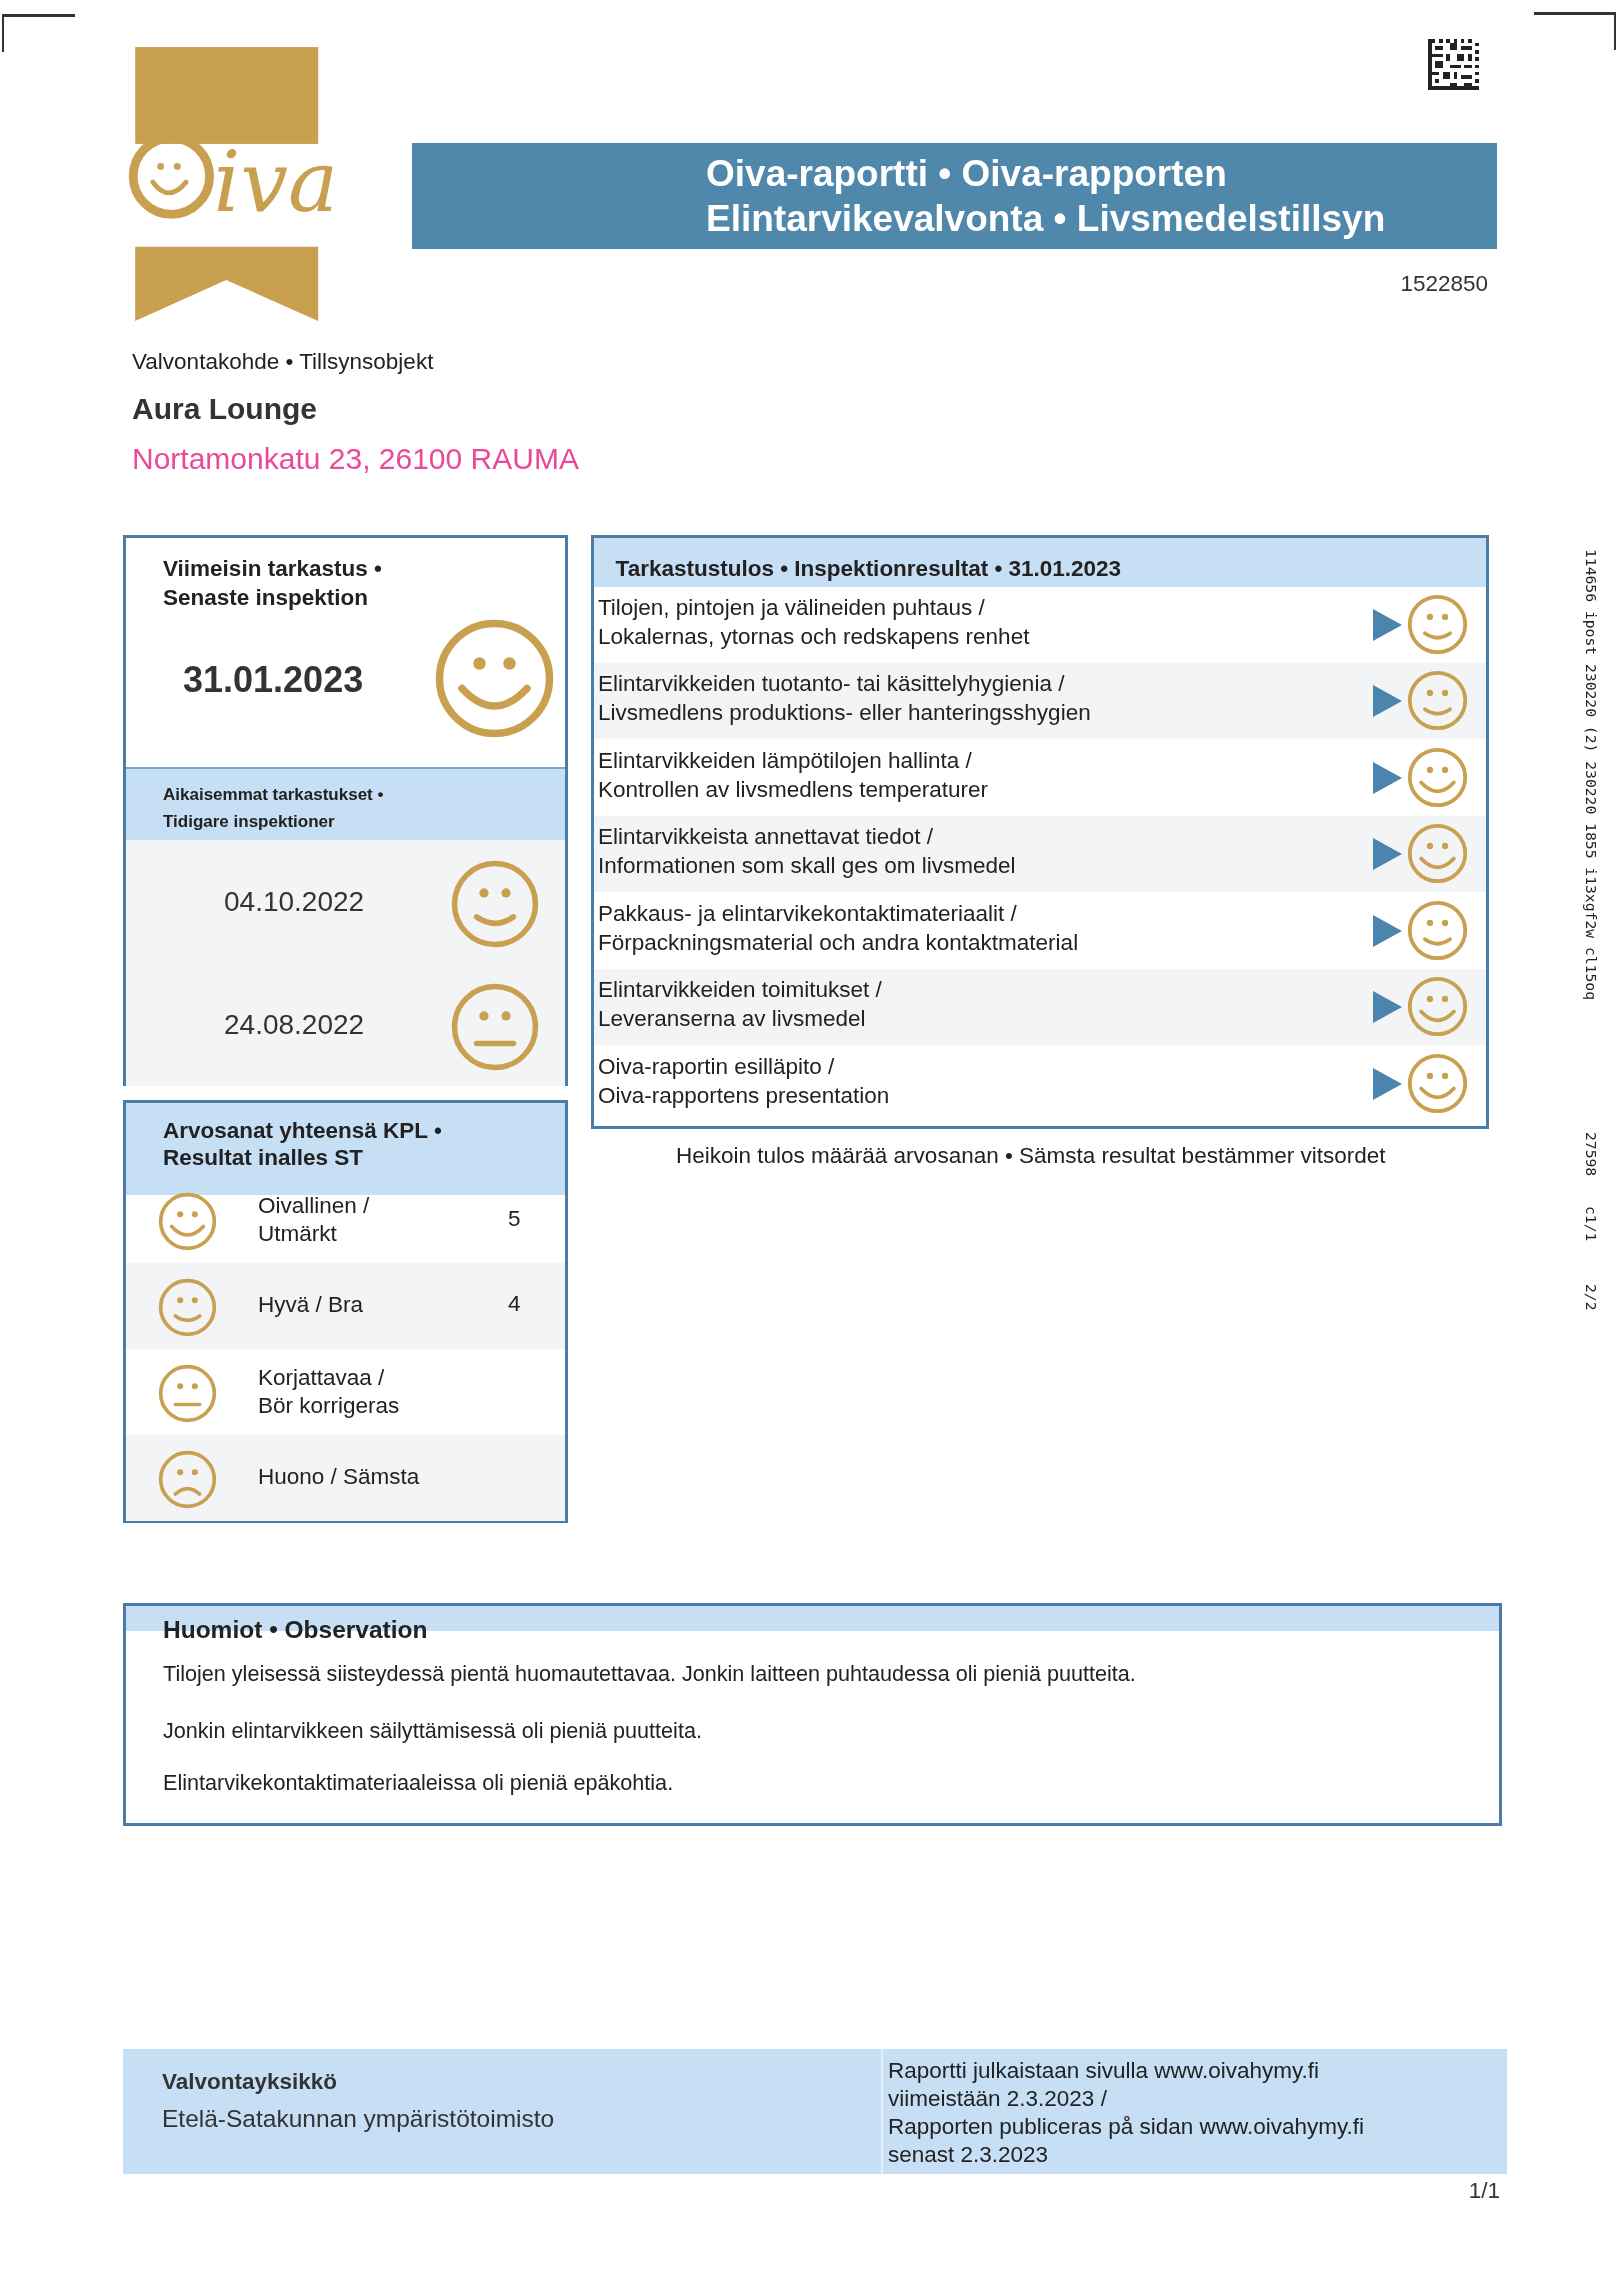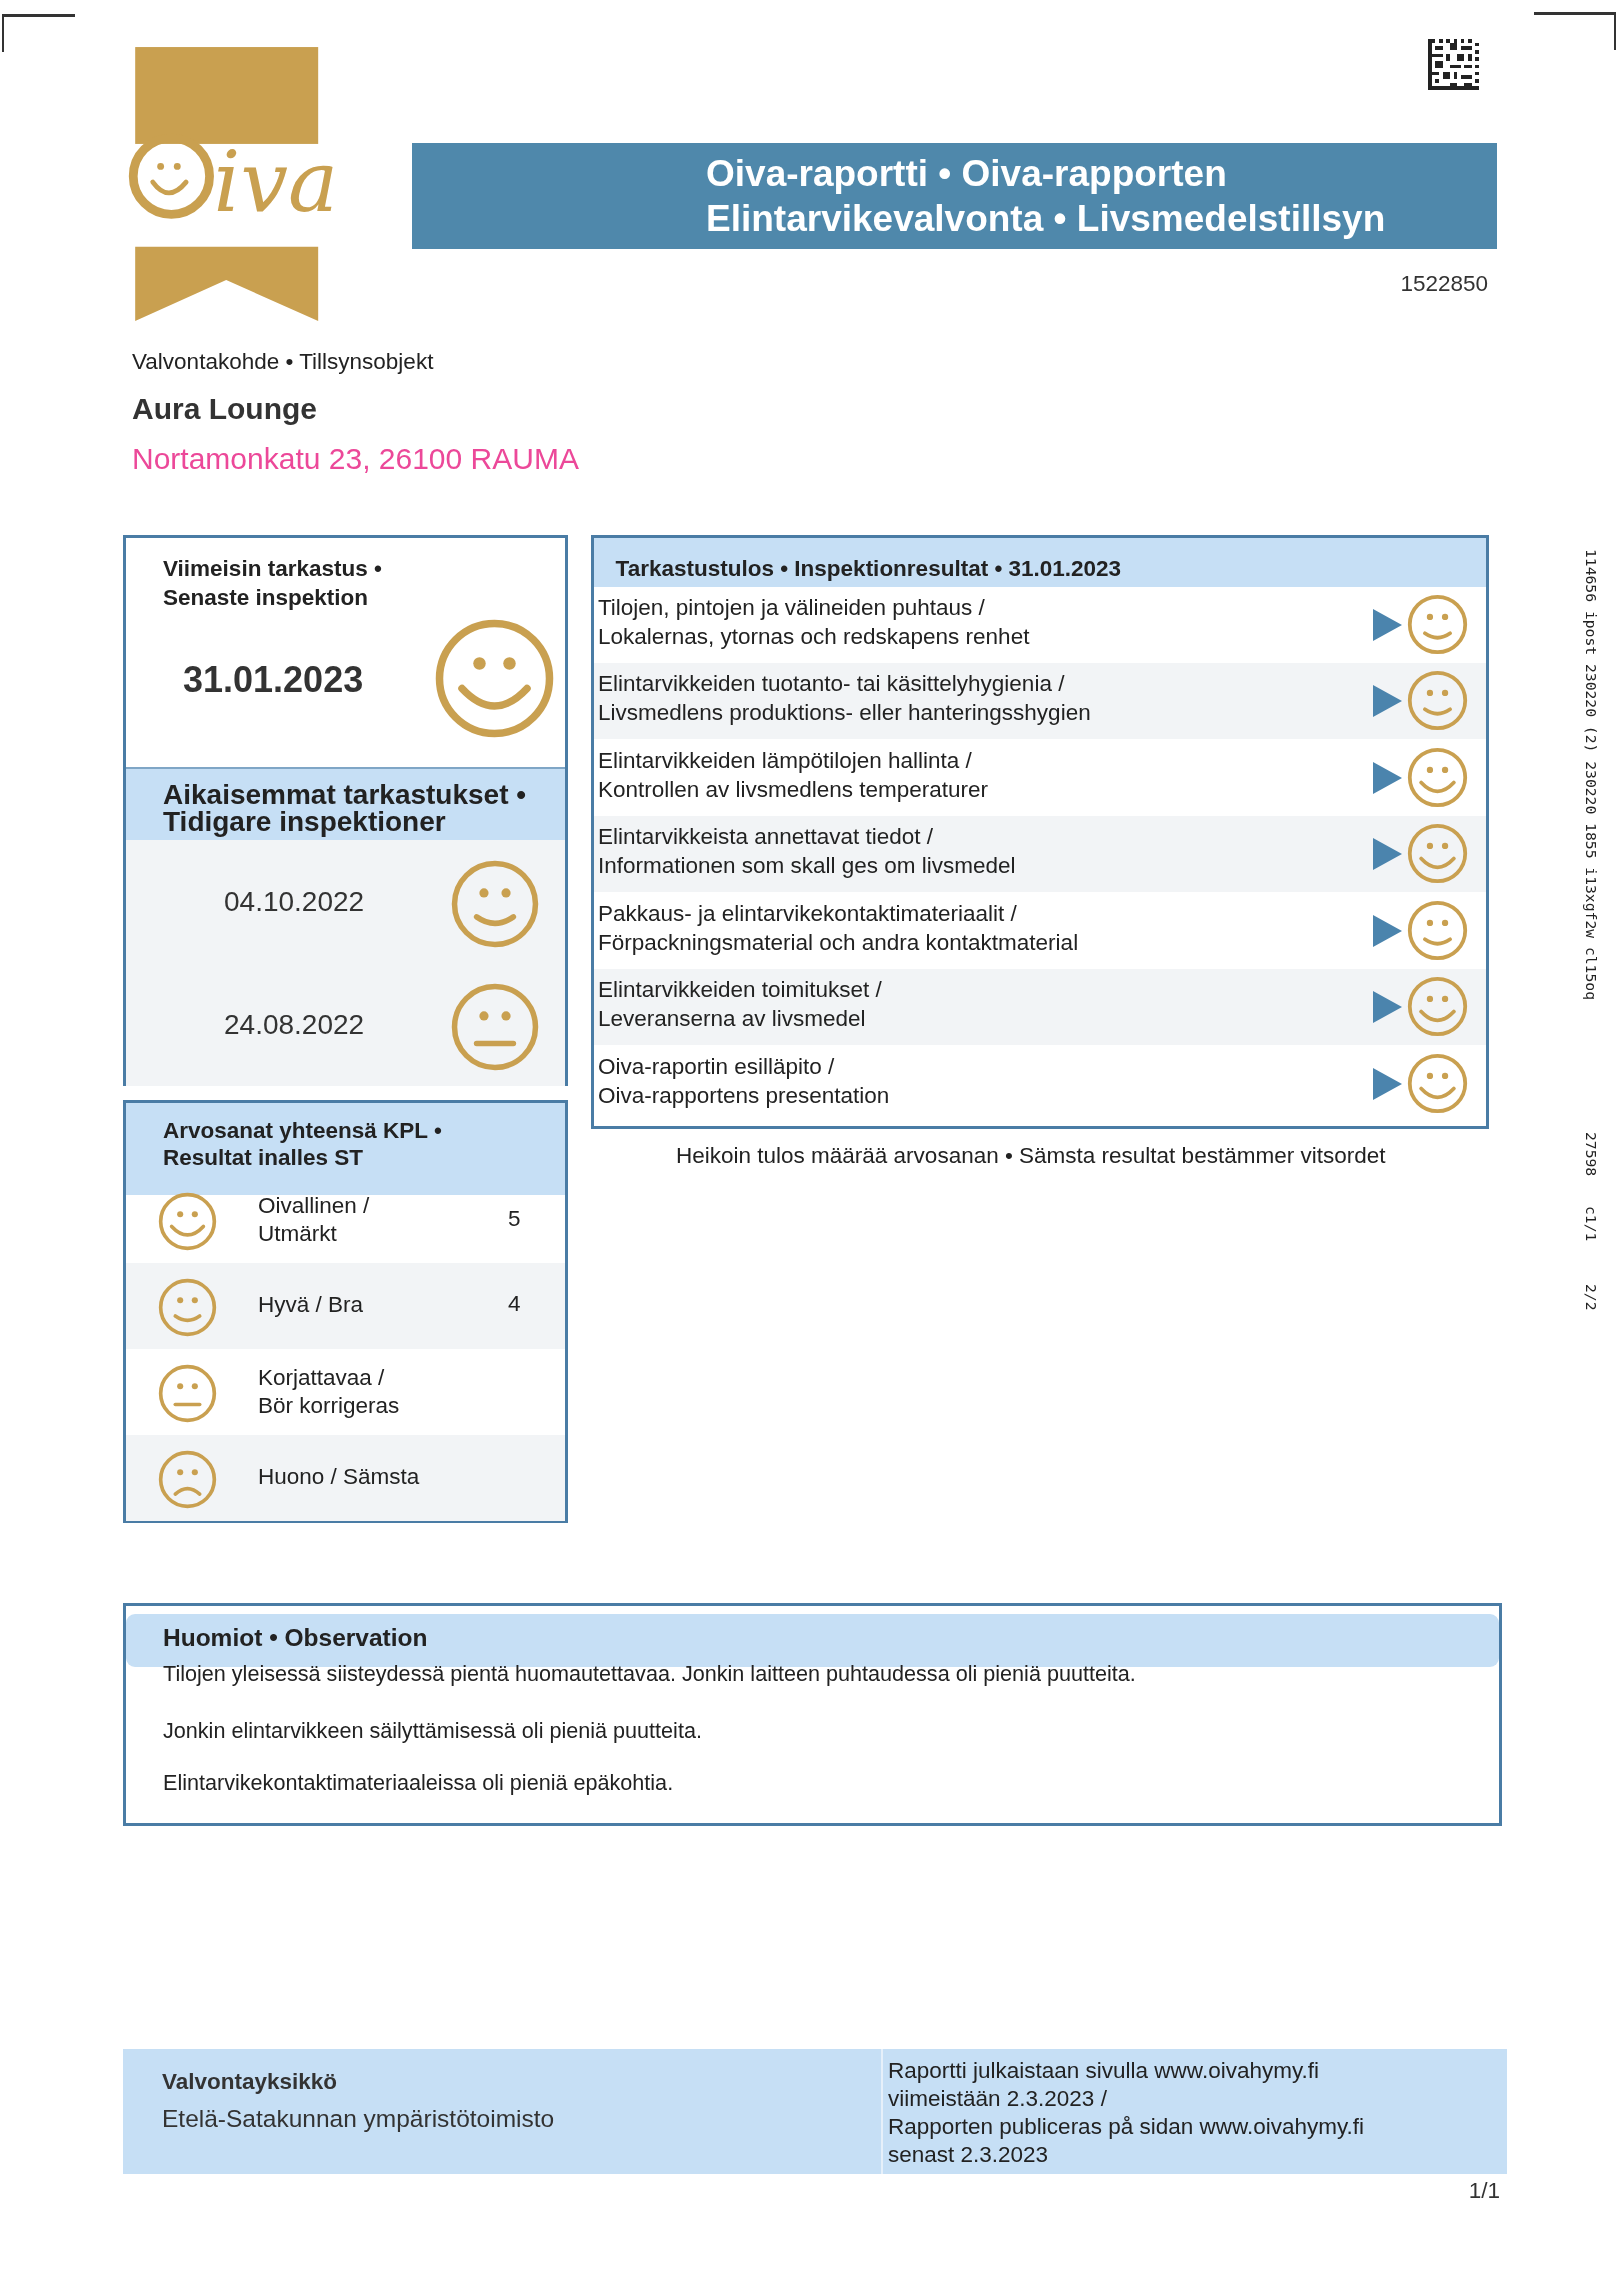--- a/index.html
+++ b/index.html
@@ -37,21 +37,21 @@
   .panel { border: 3.9px solid #4a7ca5; box-sizing: border-box; background: #fff; }
   .hdr { background: #c6dff5; font-weight: bold; color: #222; }
   .stripe { background: #f2f4f6; }
 
   .p-latest { left: 123px; top: 535px; width: 445px; height: 551px; }
   .latest-top { position: absolute; left: 0; top: 0; right: 0; height: 285px; }
   .latest-title { position: absolute; left: 37px; top: 15.7px; font-size: 22.5px; font-weight: bold; line-height: 29px; }
   .latest-date { position: absolute; left: 57px; top: 121px; font-size: 36px; font-weight: bold; color: #333; }
   .latest-face { position: absolute; left: 306px; top: 78px; width: 125px; height: 125px; }
   .prev-hdr { position: absolute; left: 0; top: 229px; right: 0; height: 73px; border-top: 2px solid #7fa6c6; }
-  .prev-title { position: absolute; left: 37px; top: 11.8px; font-size: 28px; line-height: 27.4px; }
+  .prev-title { position: absolute; left: 37px; top: 11.8px; font-size: 17px; line-height: 27.4px; }
   .prev-row { position: absolute; left: 0; right: 0; height: 123px; }
   .prev-row.r1 { top: 302px; border-bottom: 2px solid #8aa9c4; }
   .prev-row.r2 { top: 425px; }
   .prev-date { position: absolute; left: 98px; top: 46px; font-size: 28px; color: #333; }
   .prev-face { position: absolute; left: 323px; top: 17.6px; width: 92px; height: 92px; }
 
   .p-totals { left: 123px; top: 1100px; width: 445px; height: 423px; }
   .tot-hdr { position: absolute; left: 0; right: 0; top: 0; height: 92px; }
   .tot-title { position: absolute; left: 37px; top: 13.7px; font-size: 22.5px; line-height: 27.4px; }
   .tot-row { position: absolute; left: 0; right: 0; height: 86px; }
@@ -63,21 +63,21 @@
   .res-hdr { position: absolute; left: 0; right: 0; top: 0; height: 49px; }
   .res-title { position: absolute; left: 21.6px; top: 17.6px; font-size: 22.5px; }
   .res-row { position: absolute; left: 0; right: 0; height: 76px; }
   .res-text { position: absolute; left: 3.9px; top: 5.9px; font-size: 22.5px; line-height: 29px; color: #222; }
   .res-arrow { position: absolute; left: 779px; width: 0; height: 0; border-top: 16.7px solid transparent; border-bottom: 16.7px solid transparent; border-left: 29px solid #4b84ad; }
   .res-face { position: absolute; left: 812px; top: 5.9px; width: 63px; height: 63px; }
 
   .footnote { left: 676px; top: 1143px; font-size: 22.5px; color: #222; }
 
   .p-obs { left: 123px; top: 1603px; width: 1379px; height: 223px; }
-  .obs-hdr { position: absolute; left: 0; right: 0; top: 8px; height: 53px; border-radius: 9px; }
+  .obs-hdr { position: absolute; left: 0; right: 0; top: 0; height: 25px; }
   .obs-title { position: absolute; left: 37px; top: 9.8px; font-size: 24.5px; }
   .obs-line { position: absolute; left: 37px; font-size: 21.6px; color: #222; }
 
   .footer { left: 123px; top: 2049px; width: 1384px; height: 125px; background: #c6dff5; }
   .footer-div { position: absolute; left: 758px; top: 0; bottom: 0; width: 2px; background: #e6f0fa; }
   .foot-unit-label { position: absolute; left: 39px; top: 19.6px; font-size: 22.5px; font-weight: bold; color: #333; }
   .foot-unit-name { position: absolute; left: 39px; top: 56px; font-size: 24.5px; color: #333; }
   .foot-pub { position: absolute; left: 765px; top: 7.8px; font-size: 22.5px; line-height: 28px; color: #222; }
   .page-num { right: 118px; top: 2178px; font-size: 22.5px; color: #333; }
 

